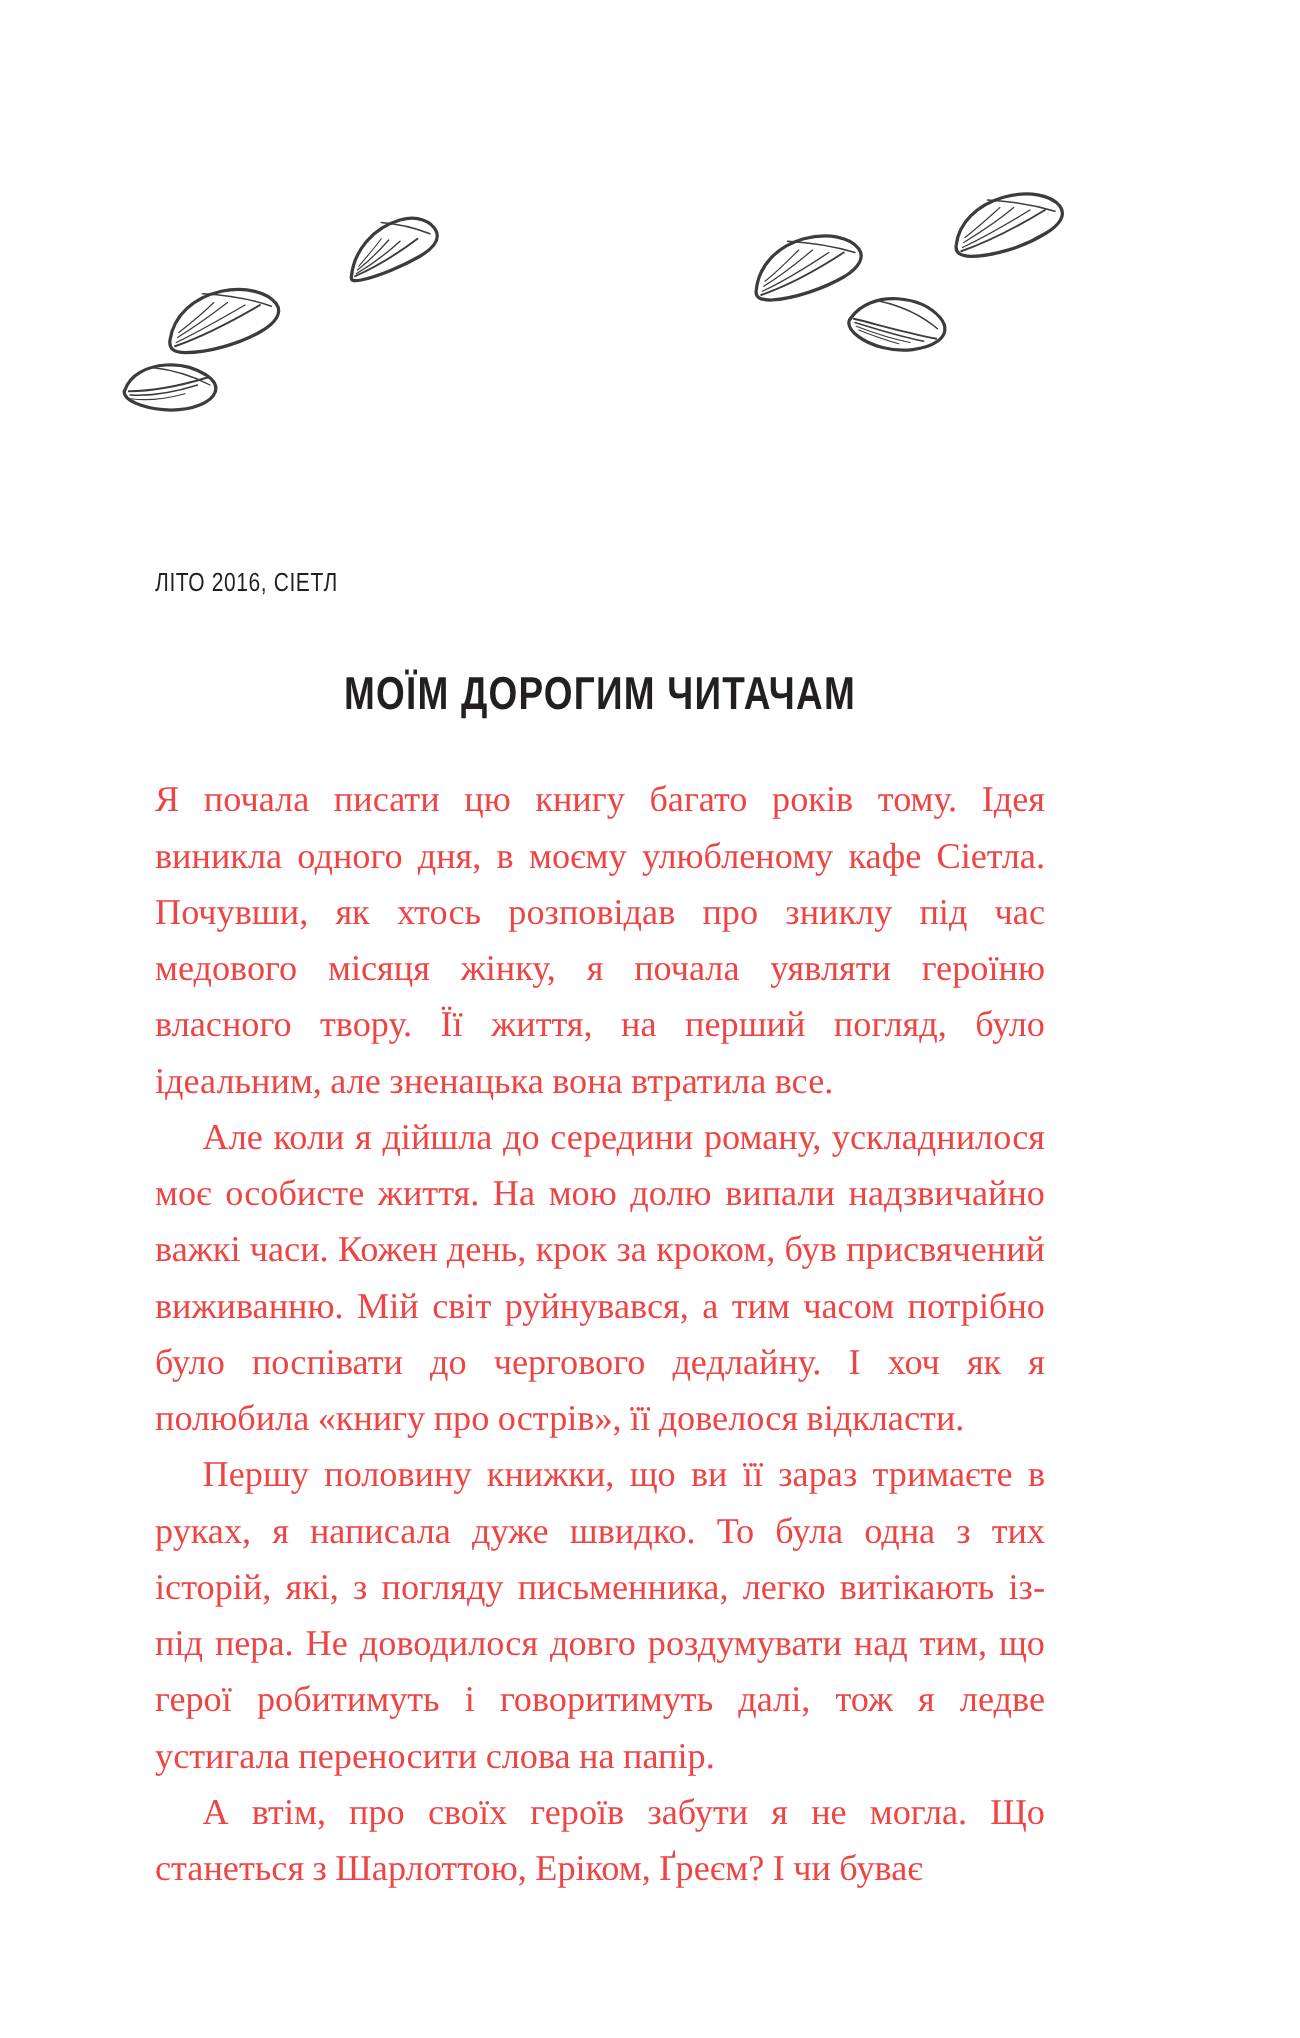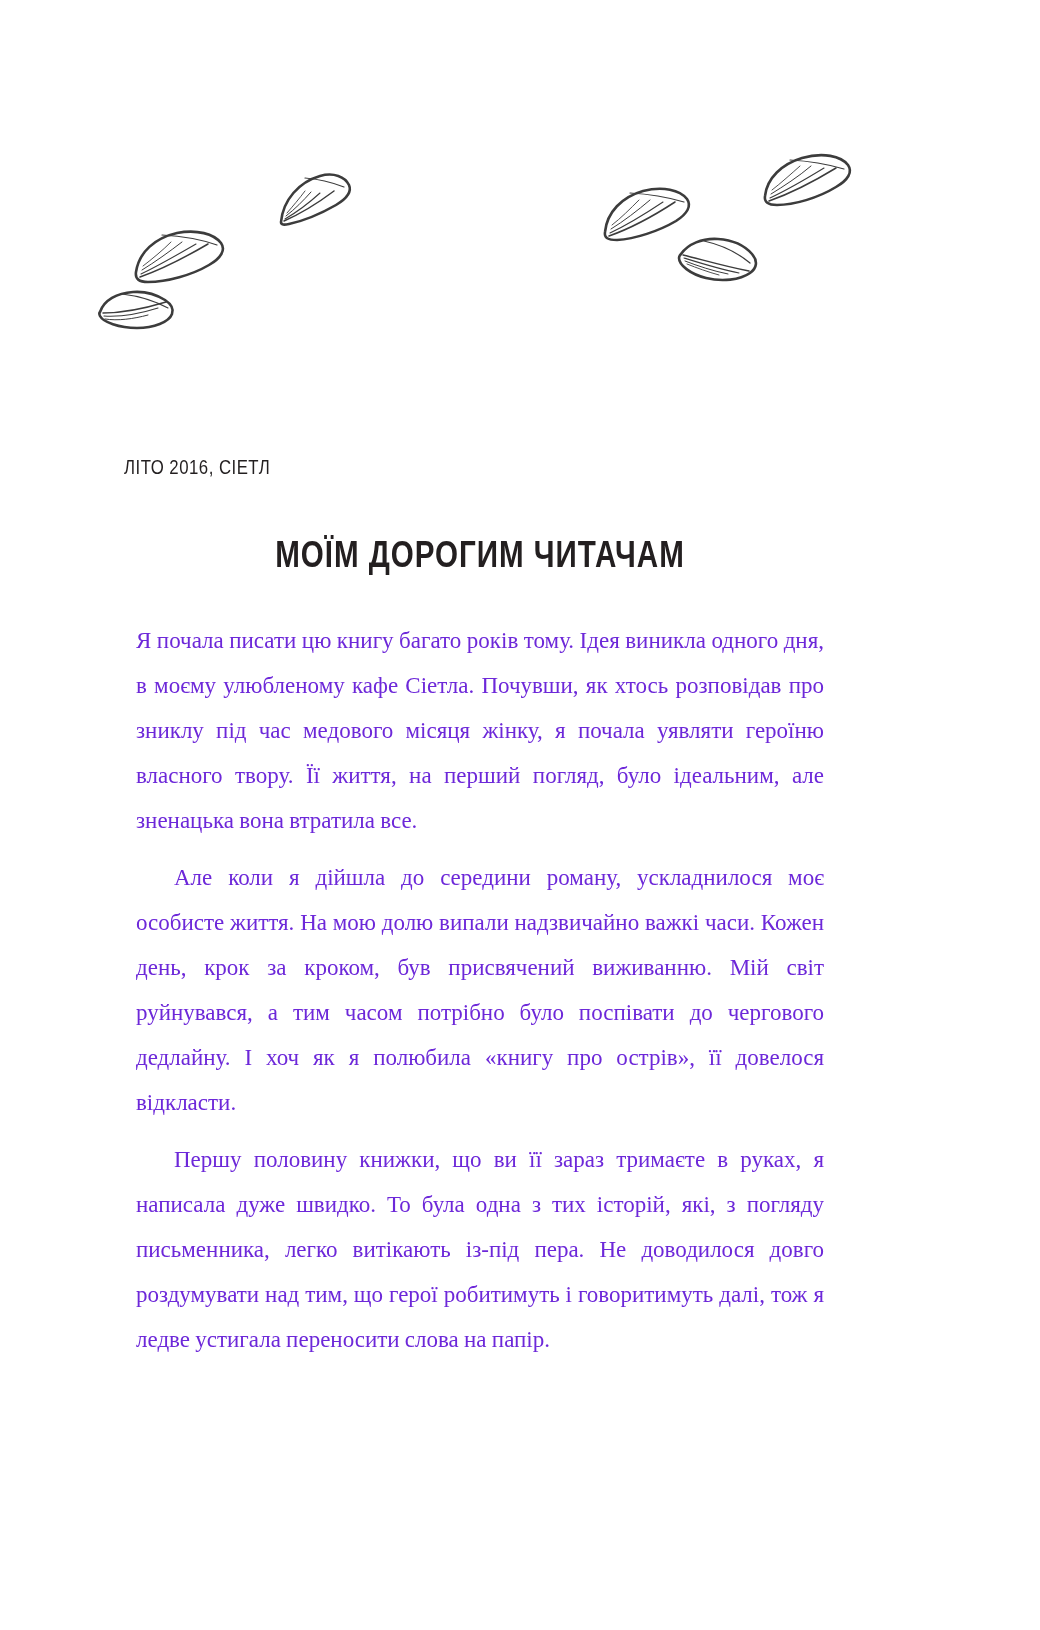--- a/index.html
+++ b/index.html
@@ -67,26 +67,26 @@
     transform: scaleX(0.80);
     transform-origin: center center;
     white-space: nowrap;
   }
 
   .body-copy {
     margin: 42px 0 0 0;
   }
 
   .para {
-    margin: 12px;
-    font-size: 23px;
+    margin: 0;
+    font-size: 29px;
     line-height: 45px;
     text-align: justify;
     text-align-last: left;
-    color: #6d28d9;
+    color: #ef4444;
     hyphens: manual;
     word-spacing: -0.5px;
   }
   .para + .para {
     text-indent: 38px;
   }
 </style>
 </head>
 <body>
 
@@ -166,17 +166,18 @@
   <div class="content">
 
     <div class="kicker">ЛІТО 2016, СІЕТЛ</div>
 
     <h1 class="chapter-title">МОЇМ ДОРОГИМ ЧИТАЧАМ</h1>
 
     <div class="body-copy">
       <p class="para">Я почала писати цю книгу багато років тому. Ідея виникла одного дня, в моєму улюбленому кафе Сіетла. Почувши, як хтось розповідав про зниклу під час медового місяця жінку, я почала уявляти героїню власного твору. Її життя, на перший погляд, було ідеальним, але зненацька вона втратила все.</p>
       <p class="para">Але коли я дійшла до середини роману, ускладнилося моє особисте життя. На мою долю випали надзвичайно важкі часи. Кожен день, крок за кроком, був присвячений виживанню. Мій світ руйнувався, а тим часом потрібно було поспівати до чергового дедлайну. І хоч як я полюбила «книгу про острів», її довелося відкласти.</p>
       <p class="para">Першу половину книжки, що ви її зараз тримаєте в руках, я написала дуже швидко. То була одна з тих історій, які, з погляду письменника, легко витікають із-під пера. Не доводилося довго роздумувати над тим, що герої робитимуть і говоритимуть далі, тож я ледве устигала переносити слова на папір.</p>
+      <p class="para">А втім, про своїх героїв забути я не могла. Що станеться з Шарлоттою, Еріком, Ґреєм? І чи буває</p>
     </div>
 
   </div>
 
 </div>
 
 </body></html>

